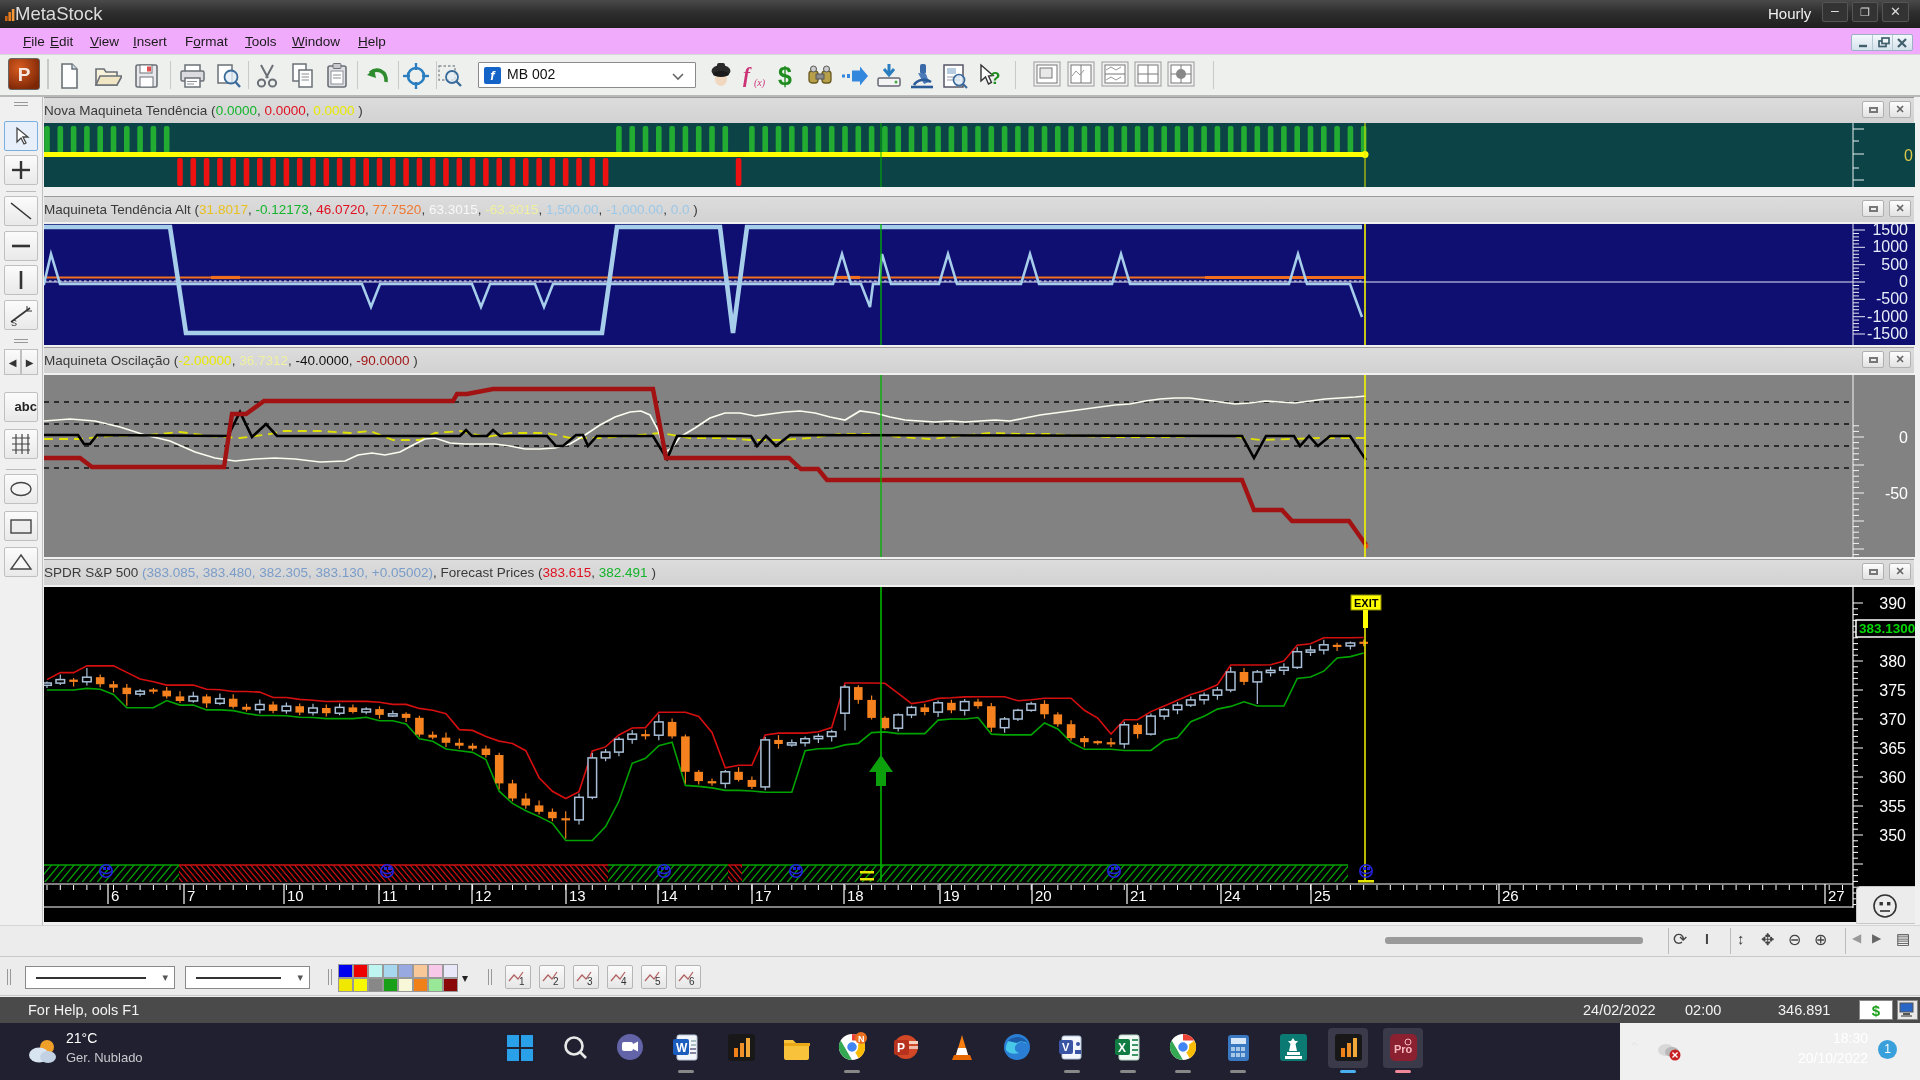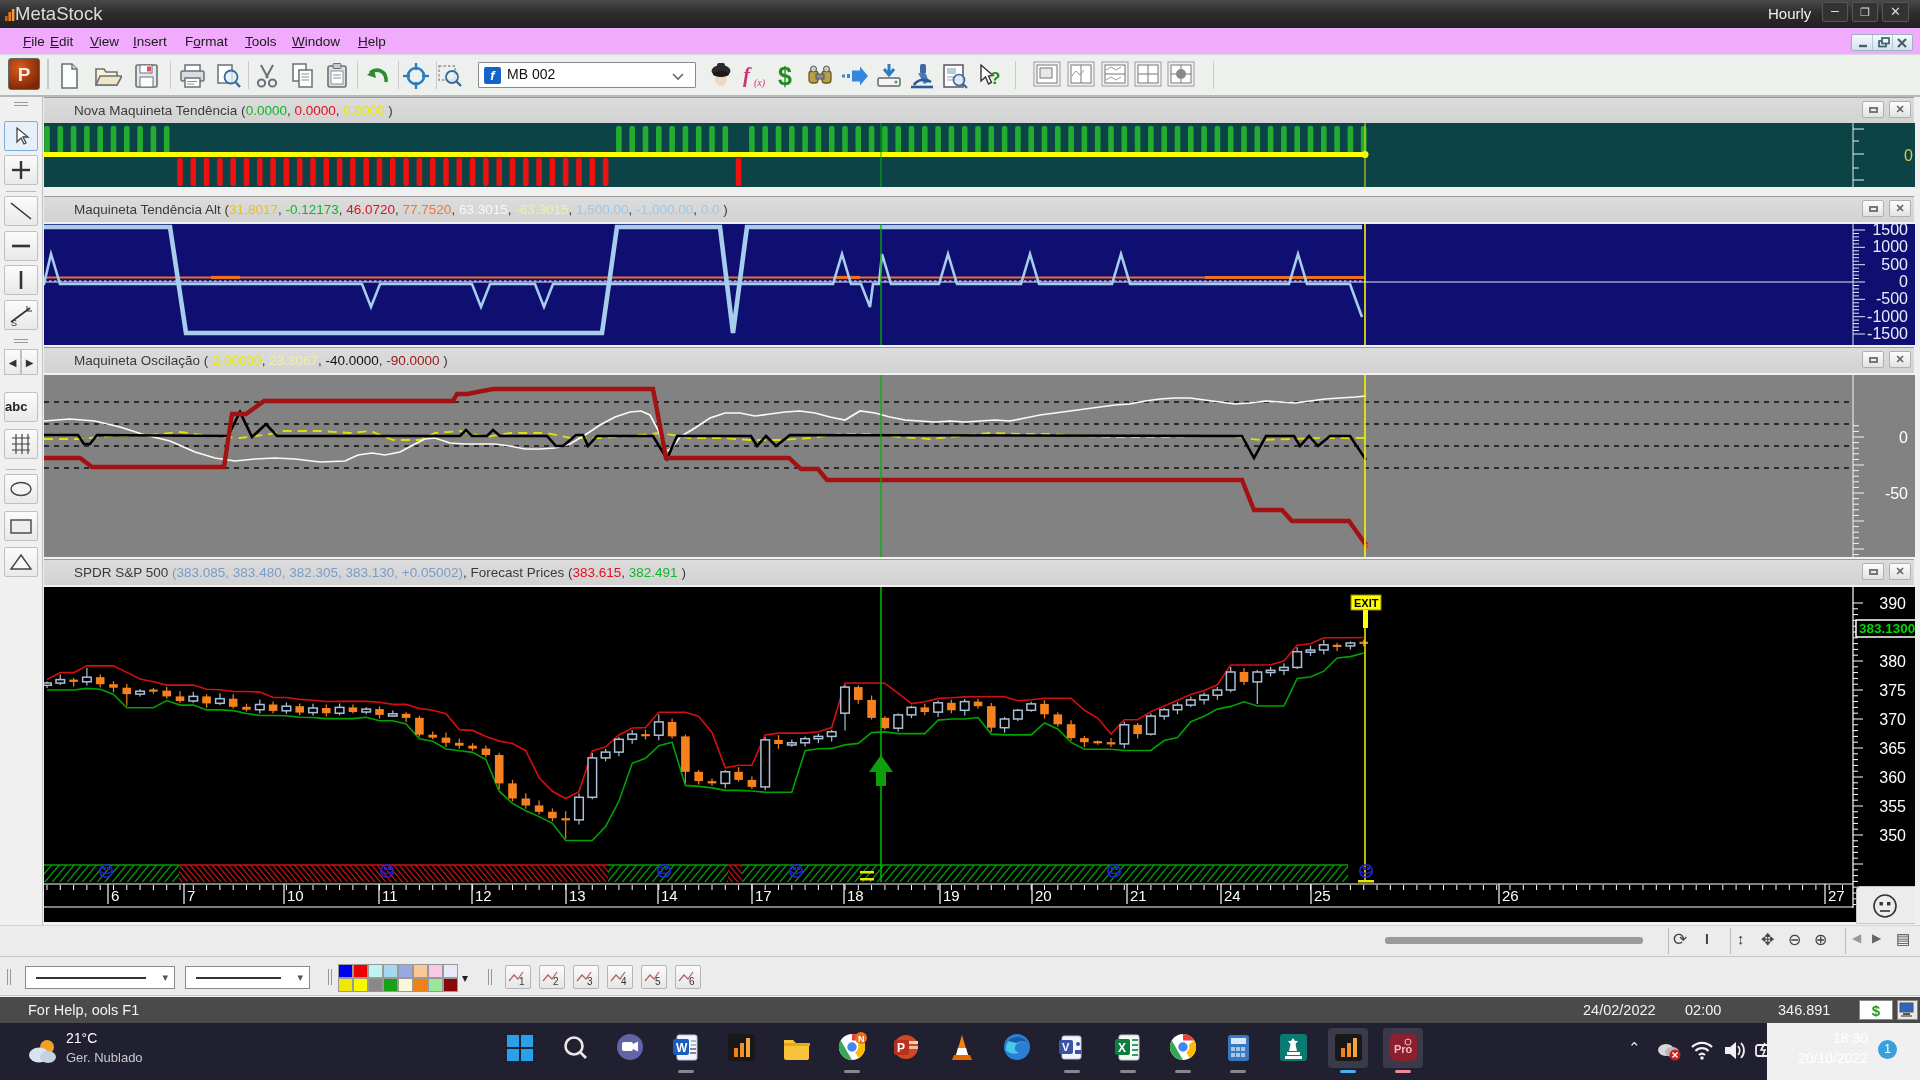--- a/index.html
+++ b/index.html
@@ -1,18 +1,18 @@
 <!DOCTYPE html>
 <html><head><meta charset="utf-8"><style>
 *{margin:0;padding:0;box-sizing:border-box}
 html,body{width:1920px;height:1080px;overflow:hidden;background:#f0f0f0;
 font-family:"Liberation Sans",sans-serif;-webkit-font-smoothing:antialiased}
 .abs{position:absolute}
 .ptitle{position:absolute;left:44px;width:1870px;height:26px;background:linear-gradient(#dcdcdc,#d2d2d2);
-border-top:1px solid #9a9a9a;font-size:13.5px;color:#3a3a3a;line-height:26px;padding-left:30px;white-space:nowrap}
+border-top:1px solid #9a9a9a;font-size:13.5px;color:#3a3a3a;line-height:26px;white-space:nowrap}
 .pbtn{position:absolute;width:22px;height:17px;background:linear-gradient(#fdfdfd,#e2e2e2);
 border:1px solid #b0b0b0;border-radius:2px;color:#666;font-size:11px;font-weight:bold;
 text-align:center;line-height:15px}
 </style></head><body>
 <div class="abs" style="left:0;top:0;width:1920px;height:28px;background:linear-gradient(#4a4a4a,#2e2e2e 45%,#1f1f1f)">
 <svg class="abs" style="left:5px;top:8px" width="12" height="14">
       <rect x="0" y="8" width="2.6" height="5" fill="#c86414"></rect>
       <rect x="3.4" y="4" width="2.6" height="9" fill="#e87d1e"></rect>
       <rect x="6.8" y="1" width="2.6" height="12" fill="#f59a3c"></rect>
     </svg>
@@ -232,21 +232,21 @@
       <svg width="32" height="28" style="position:absolute;left:0;top:0">
         <line x1="6" y1="21" x2="25" y2="7" stroke="#333" stroke-width="1.6"></line>
         <text x="6" y="25" font-size="9" fill="#333">S</text>
         <path d="M22 5 v5 h5" fill="none" stroke="#333"></path>
       </svg>
     </div>
     <div class="abs" style="left:14px;top:242px;width:14px;height:4px;border-top:1px solid #999;border-bottom:1px solid #999"></div>
     <div class="abs" style="left:4px;top:252px;width:17px;height:26px;background:linear-gradient(#fbfbfb,#e9e9e9);border:1px solid #c0c0c0;color:#333;font-size:10px;text-align:center;line-height:26px">◀</div>
 <div class="abs" style="left:21px;top:252px;width:17px;height:26px;background:linear-gradient(#fbfbfb,#e9e9e9);border:1px solid #c0c0c0;color:#333;font-size:10px;text-align:center;line-height:26px">▶</div>
     <div class="abs" style="left:4px;top:295px;width:34px;height:30px;background:linear-gradient(#fbfbfb,#e9e9e9);border:1px solid #c0c0c0;border-radius:2px">
-      <div style="position:absolute;left:0;top:0;width:32px;text-align:left;font-size:13px;font-weight:bold;color:#222;line-height:28px">abc</div>
+      <div style="position:absolute;left:0;top:0;width:32px;text-align:right;font-size:13px;font-weight:bold;color:#222;line-height:28px">abc</div>
     </div>
     <div class="abs" style="left:4px;top:332px;width:34px;height:30px;background:linear-gradient(#fbfbfb,#e9e9e9);border:1px solid #c0c0c0;border-radius:2px">
       <svg width="32" height="28" style="position:absolute;left:0;top:0">
         <path d="M7 8 h18 M7 14 h18 M7 20 h18 M11 4 v20 M17 4 v20 M23 4 v20" stroke="#444" stroke-width="1.2"></path>
       </svg>
     </div>
     <div class="abs" style="left:6px;top:372px;width:30px;height:1px;background:#bbb"></div>
     <div class="abs" style="left:4px;top:377px;width:34px;height:30px;background:linear-gradient(#fbfbfb,#e9e9e9);border:1px solid #c0c0c0;border-radius:2px">
       <svg width="32" height="28" style="position:absolute;left:0;top:0">
         <ellipse cx="16" cy="14" rx="10" ry="6.5" fill="#f4f4f4" stroke="#444" stroke-width="1.4"></ellipse>
@@ -429,21 +429,21 @@
     <line x1="1809" y1="9.5" x2="1815" y2="9.5" stroke="#e8e8f4" stroke-width="1"></line>
     <line x1="1809" y1="6" x2="1821" y2="6" stroke="#e8e8f4" stroke-width="1"></line>
     <text x="1864" y="11" font-size="16" fill="#e8eef8" text-anchor="end" font-family="Liberation Sans">1500</text>
     <text x="1864" y="28.3" font-size="16" fill="#e8eef8" text-anchor="end" font-family="Liberation Sans">1000</text>
     <text x="1864" y="45.7" font-size="16" fill="#e8eef8" text-anchor="end" font-family="Liberation Sans">500</text>
     <text x="1864" y="63" font-size="16" fill="#e8eef8" text-anchor="end" font-family="Liberation Sans">0</text>
     <text x="1864" y="80.3" font-size="16" fill="#e8eef8" text-anchor="end" font-family="Liberation Sans">-500</text>
     <text x="1864" y="97.7" font-size="16" fill="#e8eef8" text-anchor="end" font-family="Liberation Sans">-1000</text>
     <text x="1864" y="115" font-size="16" fill="#e8eef8" text-anchor="end" font-family="Liberation Sans">-1500</text>
   </svg>
-<div class="ptitle" style="top:347px">Maquineta Oscilação (<span style="color:#e8e800">-2.00000</span>, <span style="color:#f0f0a0">23.3067</span>, <span style="color:#111">-40.0000</span>, <span style="color:#a01818">-90.0000</span> )</div>
+<div class="ptitle" style="top:347px">Maquineta Oscilação (<span style="color:#e8e800">-2.00000</span>, <span style="color:#f0f0a0">36.7312</span>, <span style="color:#111">-40.0000</span>, <span style="color:#a01818">-90.0000</span> )</div>
 <div class="pbtn" style="left:1862px;top:351px"><span style="display:inline-block;width:9px;height:6px;border:2px solid #777;margin-top:3px"></span></div>
 <div class="pbtn" style="left:1889px;top:351px">✕</div>
 <svg class="abs" style="left:44px;top:375px" width="1876" height="182" viewBox="0 0 1876 182">
     <rect x="0" y="0" width="1876" height="182" fill="#828282"></rect>
     <line x1="0" y1="27" x2="1809" y2="27" stroke="#101010" stroke-width="1.6" stroke-dasharray="5,5"></line>
     <line x1="0" y1="49" x2="1809" y2="49" stroke="#101010" stroke-width="1.6" stroke-dasharray="5,5"></line>
     <line x1="0" y1="71" x2="1809" y2="71" stroke="#101010" stroke-width="1.6" stroke-dasharray="5,5"></line>
     <line x1="0" y1="93" x2="1809" y2="93" stroke="#101010" stroke-width="1.6" stroke-dasharray="5,5"></line>
     <polyline points="0,64 36,64 66,61 106,60 136,57 166,61 196,63 226,59 238,56 276,56 306,58 326,56 349,65 376,65 391,58 416,56 443,62 466,58 503,58 526,63 556,63 586,61 616,58 646,63 676,63 706,65 736,65 766,63 796,59 826,59 856,62 886,64 916,61 946,58 976,59 1006,59 1036,61 1066,62 1096,62 1126,62 1156,61 1186,61 1216,65 1246,64 1276,63 1306,63 1322,63" fill="none" stroke="#e0e000" stroke-width="1.8" stroke-dasharray="9,6"></polyline>
     <polyline points="0,46 26,44 51,46 76,52 101,60 126,66 151,77 171,83 191,86 211,84 231,83 251,84 276,87 301,86 314,80 328,78 341,80 356,77 371,69 381,64 391,63 406,68 421,69 436,69 451,69 466,71 481,74 496,74 511,73 526,69 541,60 556,50 571,42 586,37 597,36 606,40 614,55 621,77 628,73 636,62 651,53 666,43 681,38 696,38 711,41 726,39 741,37 756,36 771,38 786,42 801,45 816,36 831,38 846,42 861,45 876,46 891,47 906,46 921,47 936,46 951,45 966,46 981,43 996,40 1011,38 1026,36 1041,34 1056,32 1071,30 1086,29 1101,26 1116,24 1131,23 1146,23 1161,25 1176,27 1191,29 1206,28 1221,26 1236,27 1251,28 1266,26 1281,24 1296,23 1311,22 1322,21" fill="none" stroke="#fbfbef" stroke-width="1.7"></polyline>
@@ -1076,21 +1076,21 @@
 <div class="abs" style="left:1583px">24/02/2022</div>
 <div class="abs" style="left:1685px">02:00</div>
 <div class="abs" style="left:1778px">346.891</div>
 <div class="abs" style="left:1859px;top:3px;width:34px;height:20px;background:#fff;border:1px solid #888;color:#18a018;font-weight:bold;text-align:center;line-height:20px;font-size:15px">$</div>
 <div class="abs" style="left:1897px;top:3px;width:21px;height:20px;background:#e8e8e8;border:1px solid #888"><svg width="19" height="18">
         <rect x="2" y="2" width="13" height="9" fill="#2a66c8" stroke="#555"></rect>
         <rect x="5" y="12" width="7" height="2" fill="#555"></rect>
         <rect x="3" y="14" width="11" height="2" fill="#888"></rect>
       </svg></div>
 </div>
-<div class="abs" style="left:0;top:1023px;width:1767px;height:57px;background:#202030">
+<div class="abs" style="left:0;top:1023px;width:1620px;height:57px;background:#202030">
     <svg class="abs" style="left:26px;top:13px" width="32" height="30">
       <circle cx="21" cy="11" r="7" fill="#f0a028"></circle>
       <ellipse cx="13" cy="19" rx="10" ry="7.5" fill="#d8e4f0"></ellipse>
       <ellipse cx="22" cy="21" rx="8" ry="6" fill="#c2d2e4"></ellipse>
     </svg>
     <div class="abs" style="left:66px;top:7px;font-size:14px;color:#fff">21°C</div>
     <div class="abs" style="left:66px;top:27px;font-size:13px;color:#c8c8cc">Ger. Nublado</div>
     <svg class="abs" style="left:504px;top:9px" width="31" height="31" viewBox="0 0 31 31">
       <rect x="3" y="3" width="12" height="12" fill="#2aa0e8"></rect>
       <rect x="17" y="3" width="12" height="12" fill="#2aa0e8"></rect>

